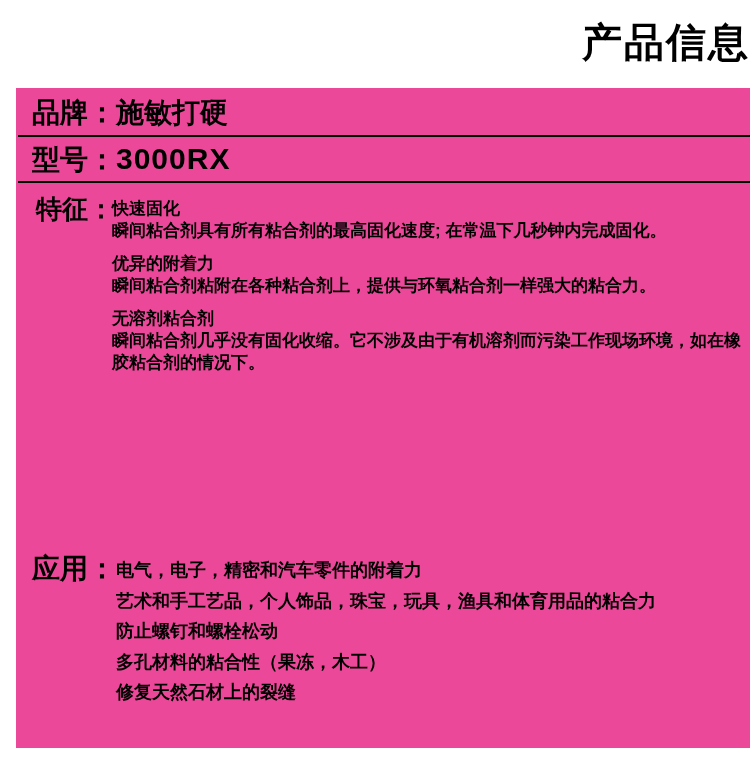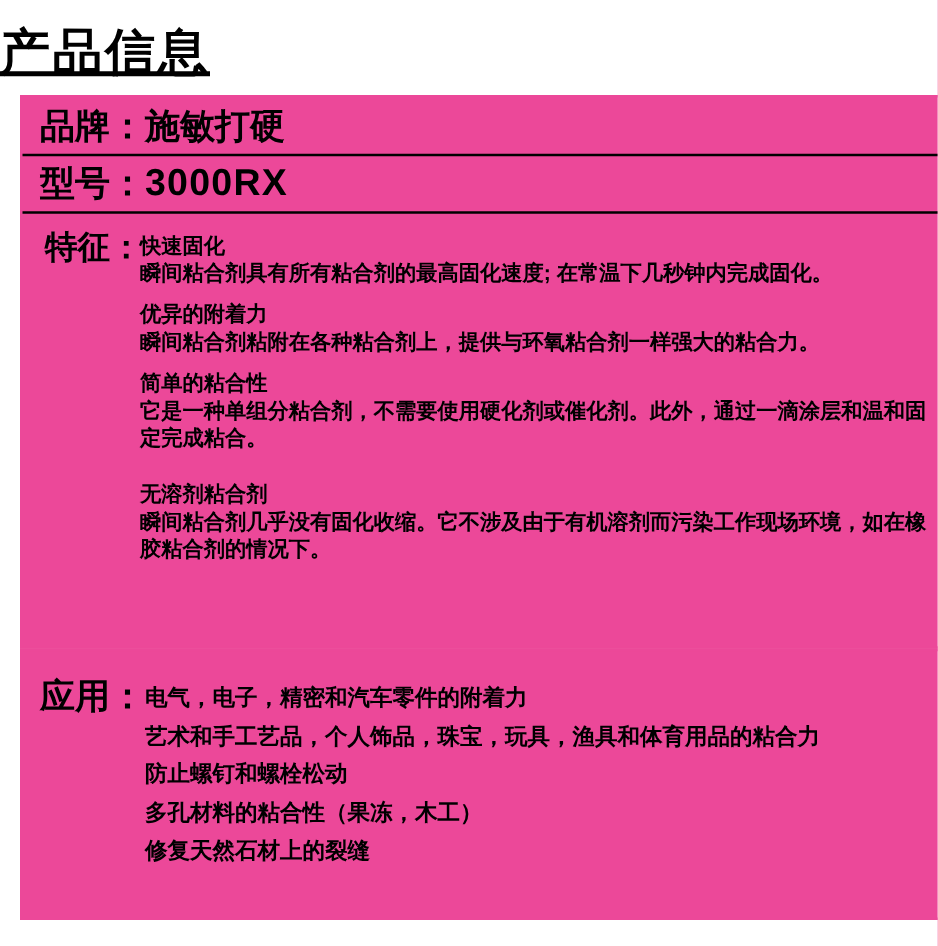--- a/index.html
+++ b/index.html
@@ -10,26 +10,25 @@
   body {
     width: 750px;
     height: 757px;
     color: #000000;
     font-family: "Liberation Sans", sans-serif;
     font-weight: bold;
     overflow: hidden;
   }
   .title {
     margin: 0;
-    padding: 21px 0 12px 0;
+    padding: 21px 0 24px 0;
     font-size: 40px;
     line-height: 43px;
-    text-align: left;
+    text-align: right;
     letter-spacing: 2px;
-    text-decoration: underline;
   }
   .tbl {
     margin-left: 16px;
     width: 739px;
     border: 2px solid #ec4899;
     background: #ec4899;
   }
   .row {
     box-sizing: content-box;
   }
@@ -127,24 +126,20 @@
       <div class="feat-content">
         <p class="para">
           <span>快速固化</span><br>
           <span>瞬间粘合剂具有所有粘合剂的最高固化速度; 在常温下几秒钟内完成固化。</span>
         </p>
         <p class="para">
           <span>优异的附着力</span><br>
           <span>瞬间粘合剂粘附在各种粘合剂上，提供与环氧粘合剂一样强大的粘合力。</span>
         </p>
         <p class="para">
-          <span>简单的粘合性</span><br>
-          <span>它是一种单组分粘合剂，不需要使用硬化剂或催化剂。此外，通过一滴涂层和温和固定完成粘合。</span>
-        </p>
-        <p class="para">
           <span>无溶剂粘合剂</span><br>
           <span>瞬间粘合剂几乎没有固化收缩。它不涉及由于有机溶剂而污染工作现场环境，如在橡胶粘合剂的情况下。</span>
         </p>
       </div>
     </div>
 
   </div>
 
   <div class="tbl tbl-apps">
     <div class="row row-apps">

